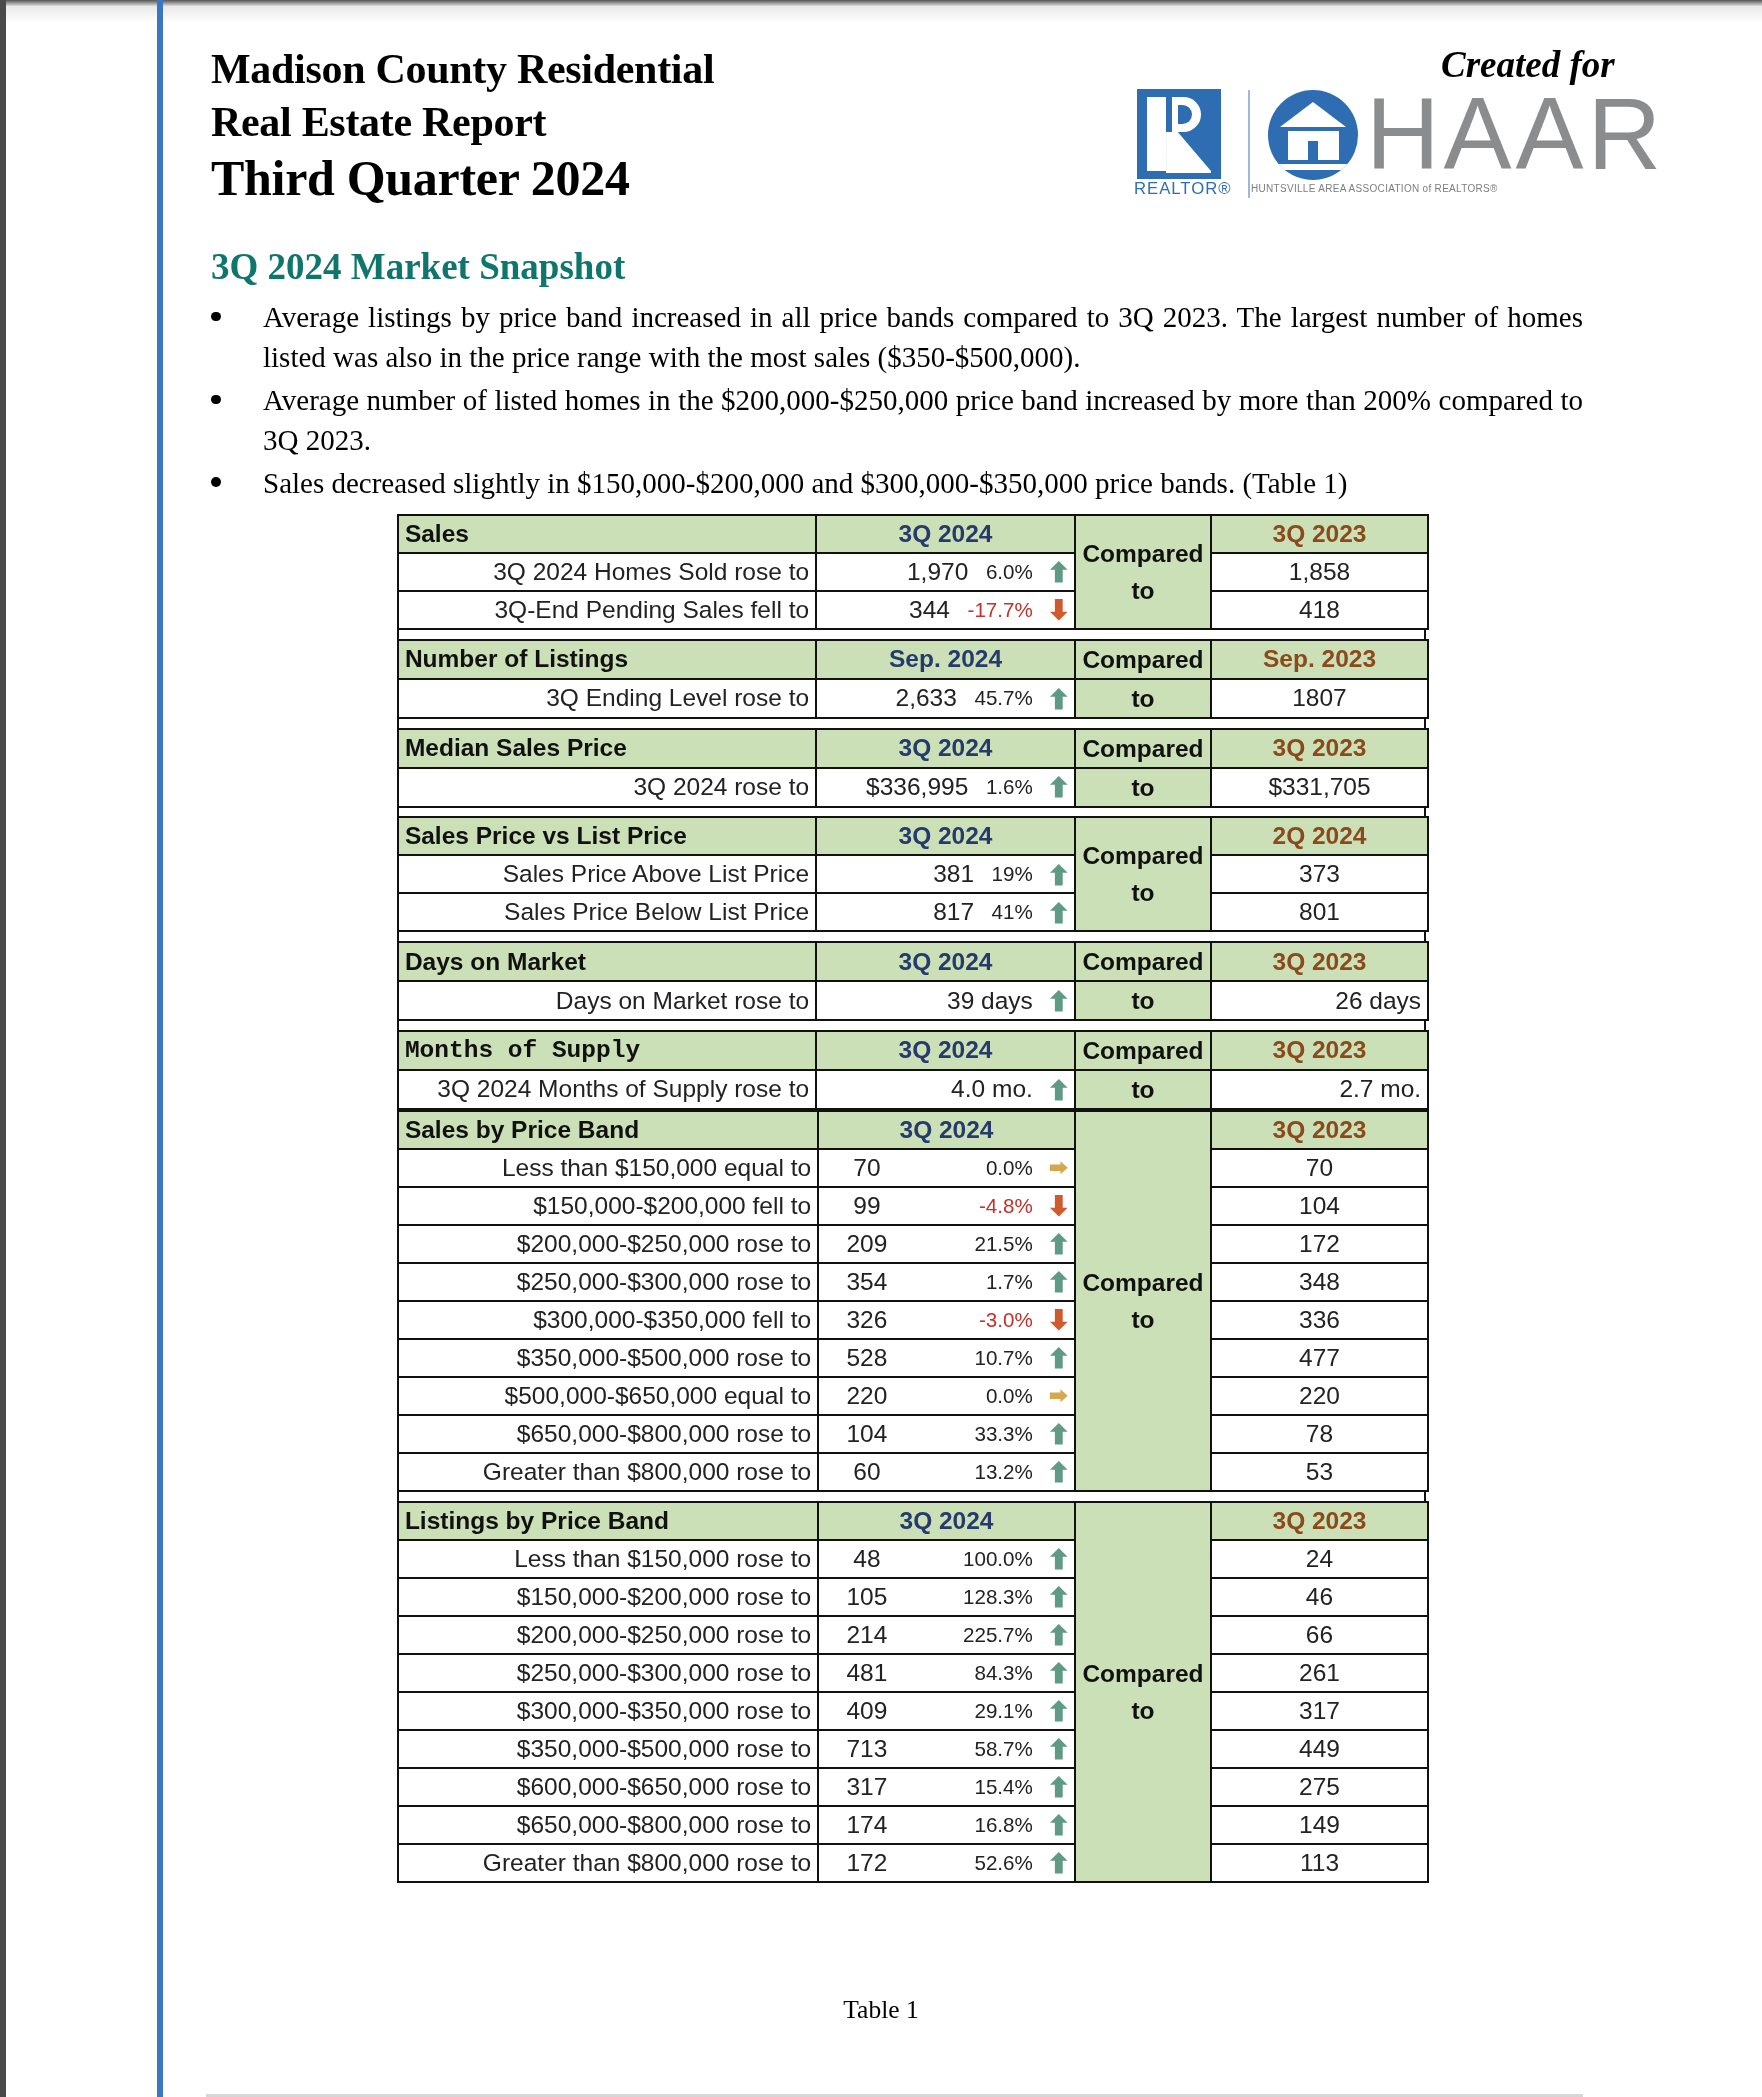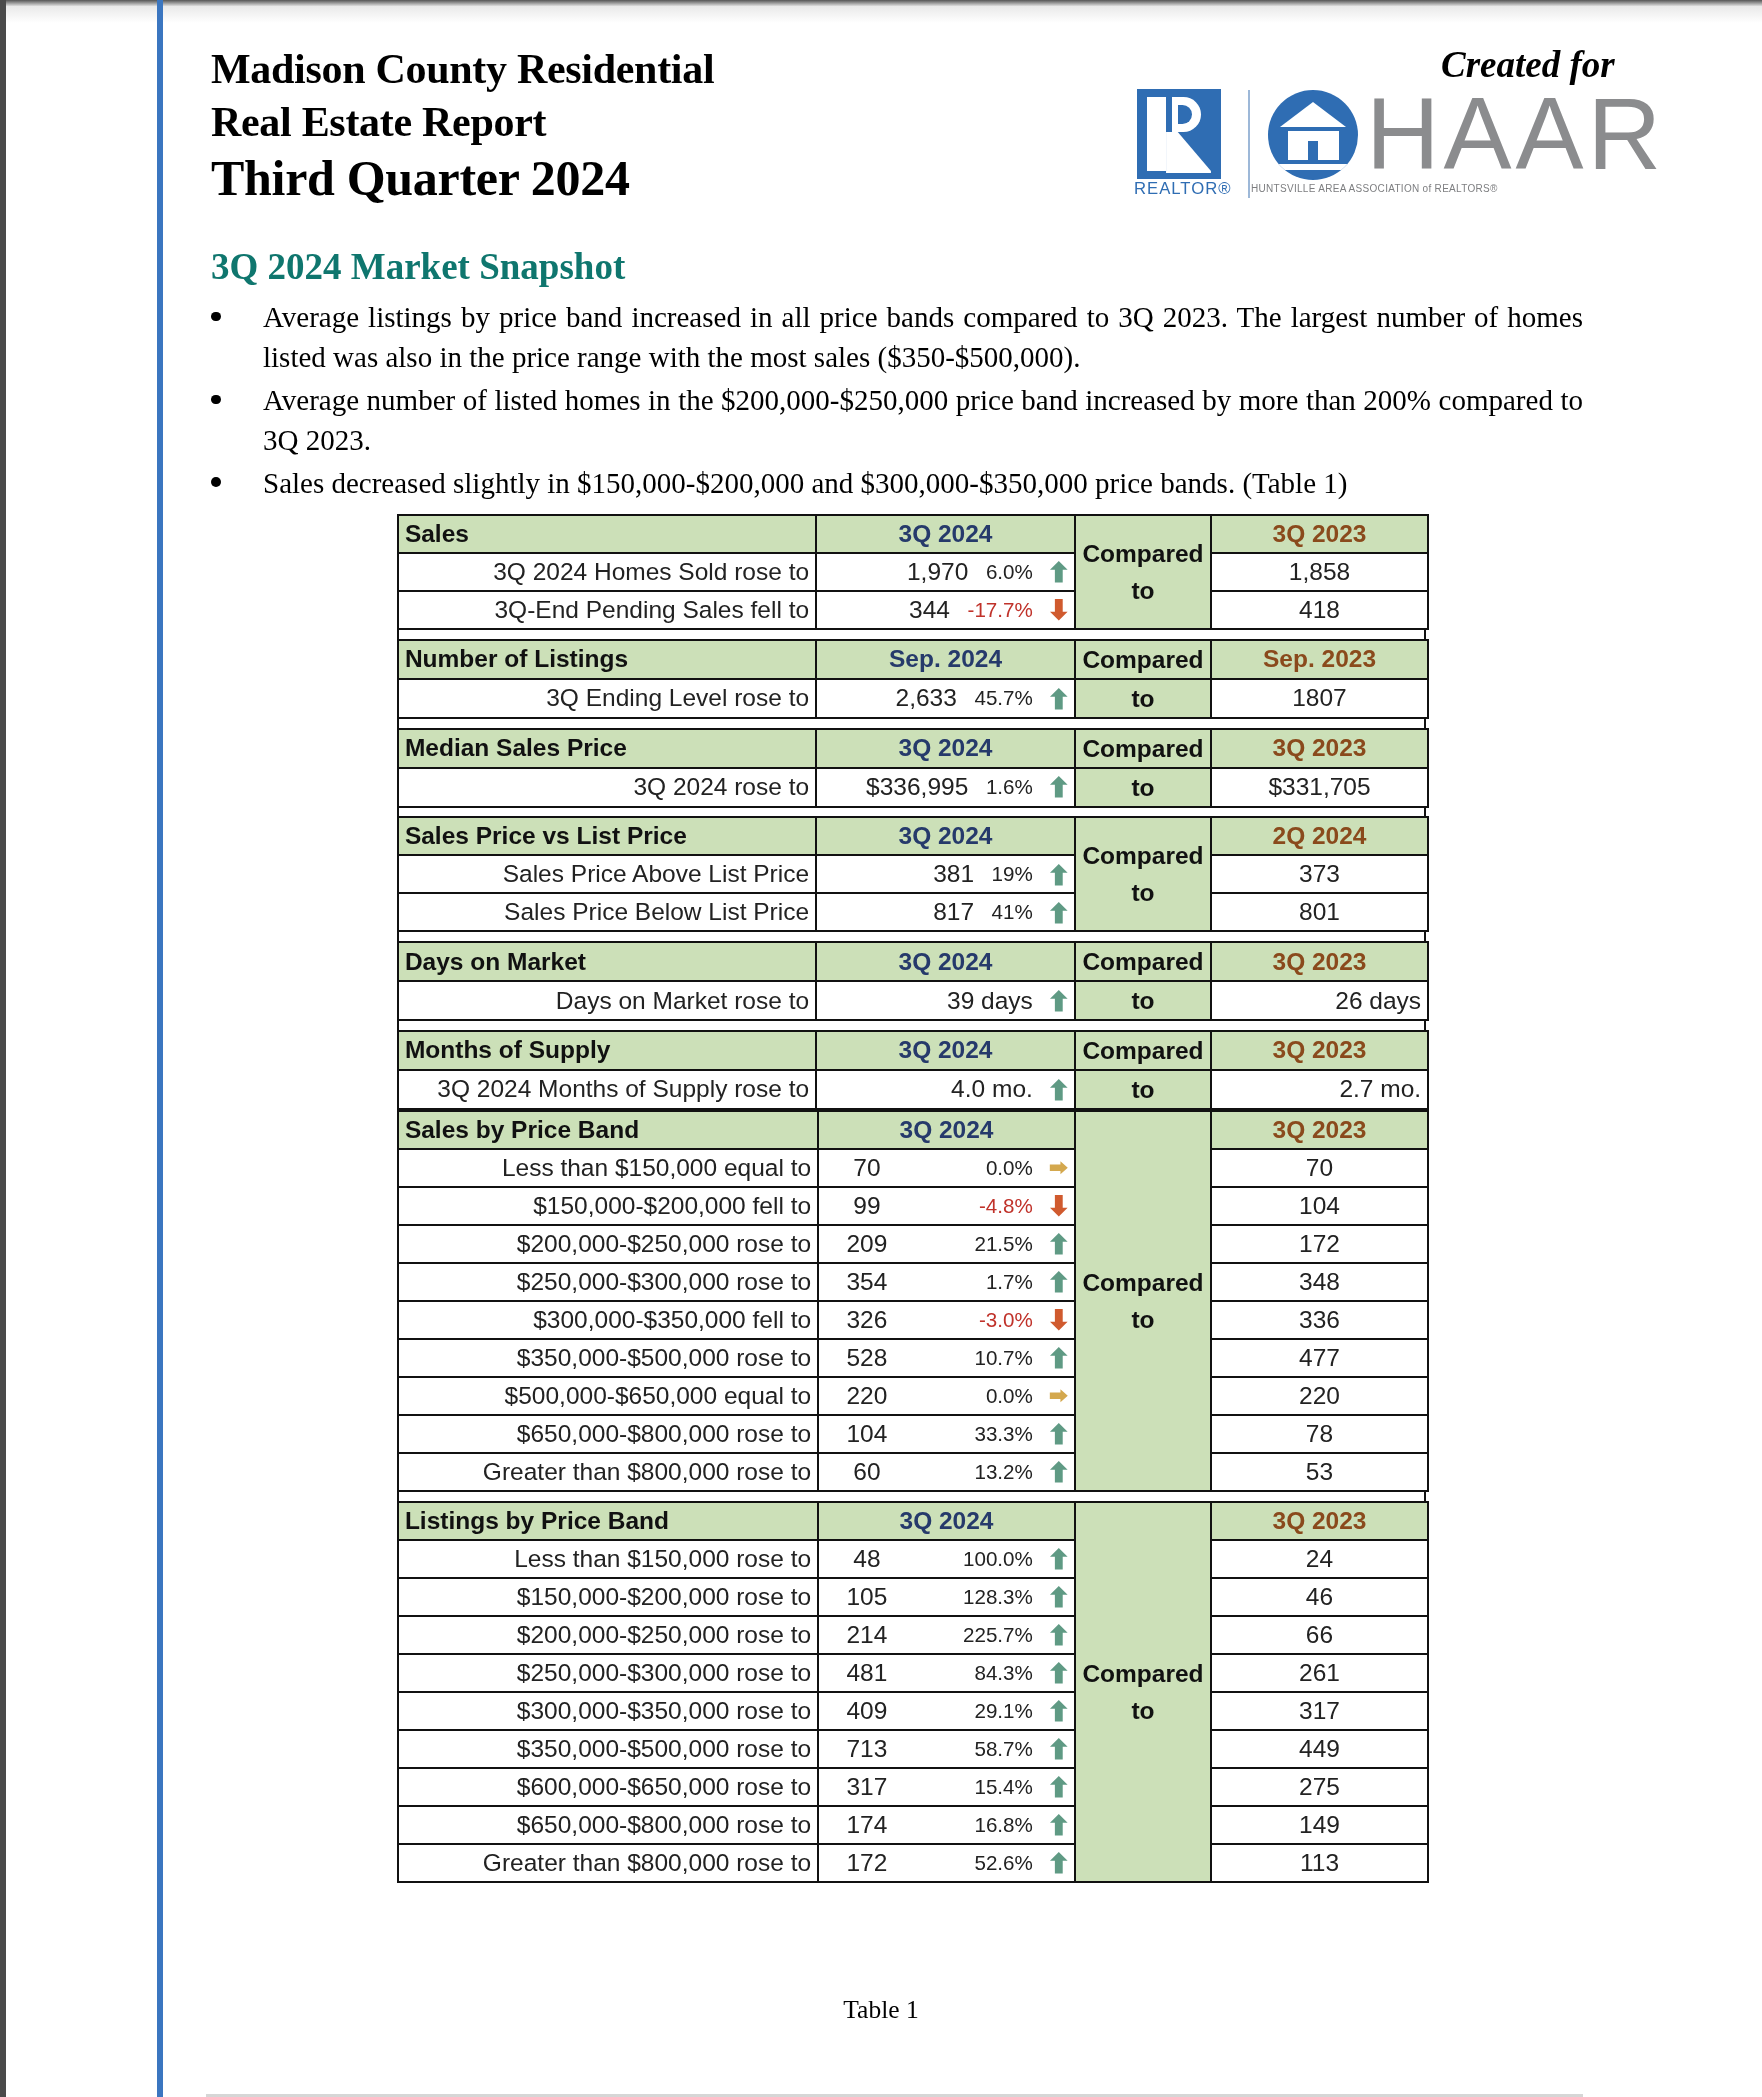--- a/index.html
+++ b/index.html
@@ -303,21 +303,21 @@
     <div style="height:8.8px;border-left:2px solid #111;border-right:2px solid #111;box-sizing:border-box;width:1029px"></div>
     <table class="tbl">
       <colgroup>
         <col style="width:418px">
         <col style="width:259px">
         <col style="width:136px">
         <col style="width:217px">
       </colgroup>
       <tbody>
         <tr class="hdr">
-          <td class="h-title" style="height: 36px;">Months of Supply</td>
+          <td class="h-title" style="height: 36px; font-family: Liberation Mono, monospace;">Months of Supply</td>
           <td class="h-cur" style="height: 36px;">3Q 2024</td>
           <td class="cmp" style="height: 36px;"><span>Compared</span></td>
           <td class="h-prev" style="height: 36px;">3Q 2023</td>
         </tr>
         <tr>
           <td class="lbl" style="height: 36px;">3Q 2024 Months of Supply  rose to</td>
           <td class="val" style="height: 36px;">
             <div class="val-wrap">
               <span class="val-num">4.0  mo.</span>
               <span class="arrow">

